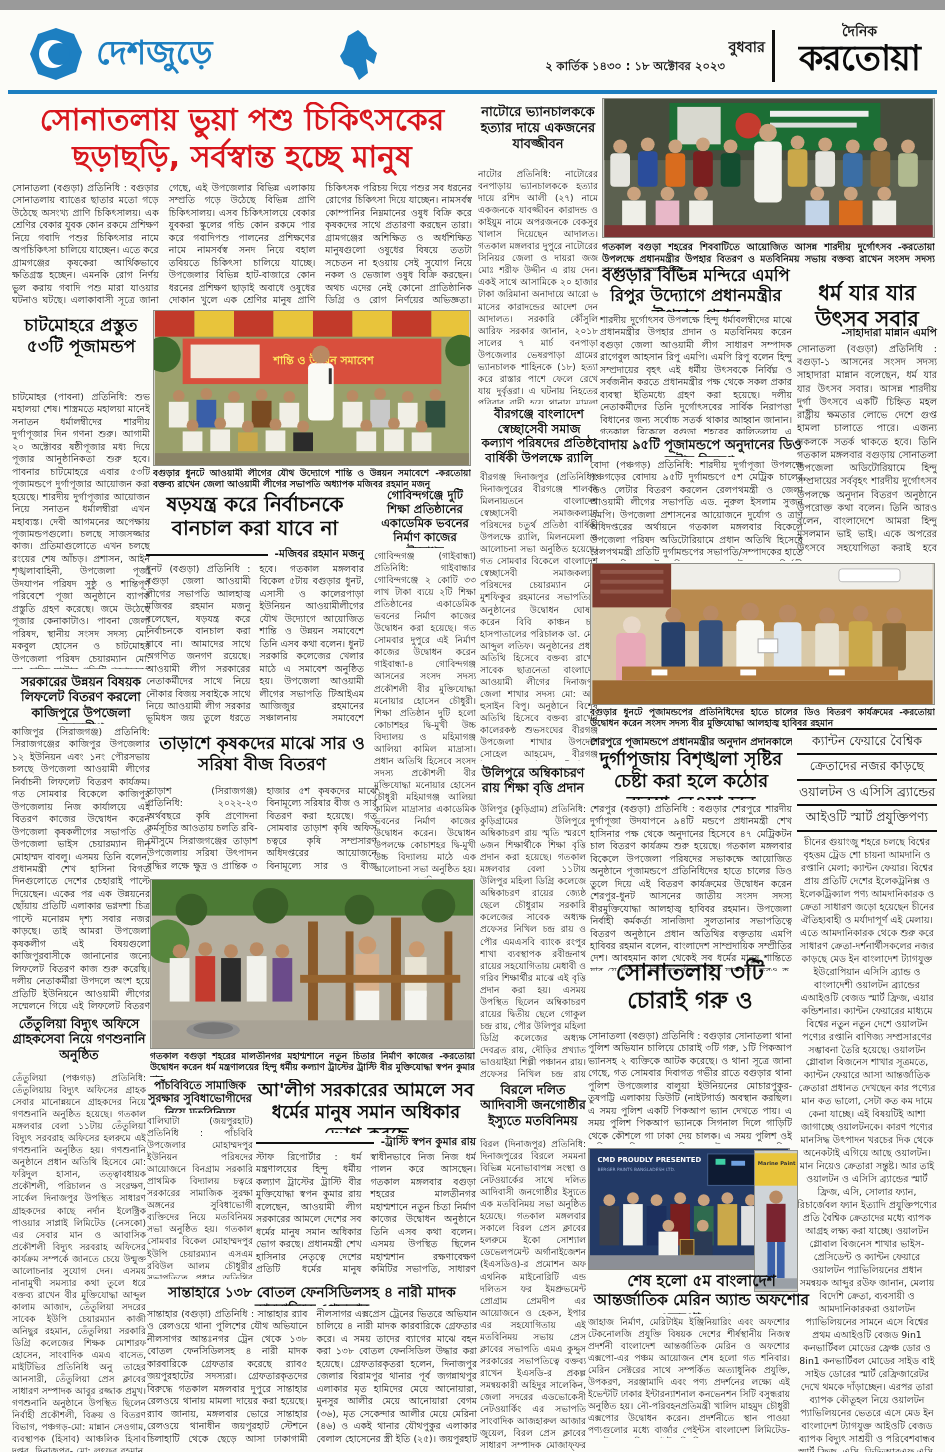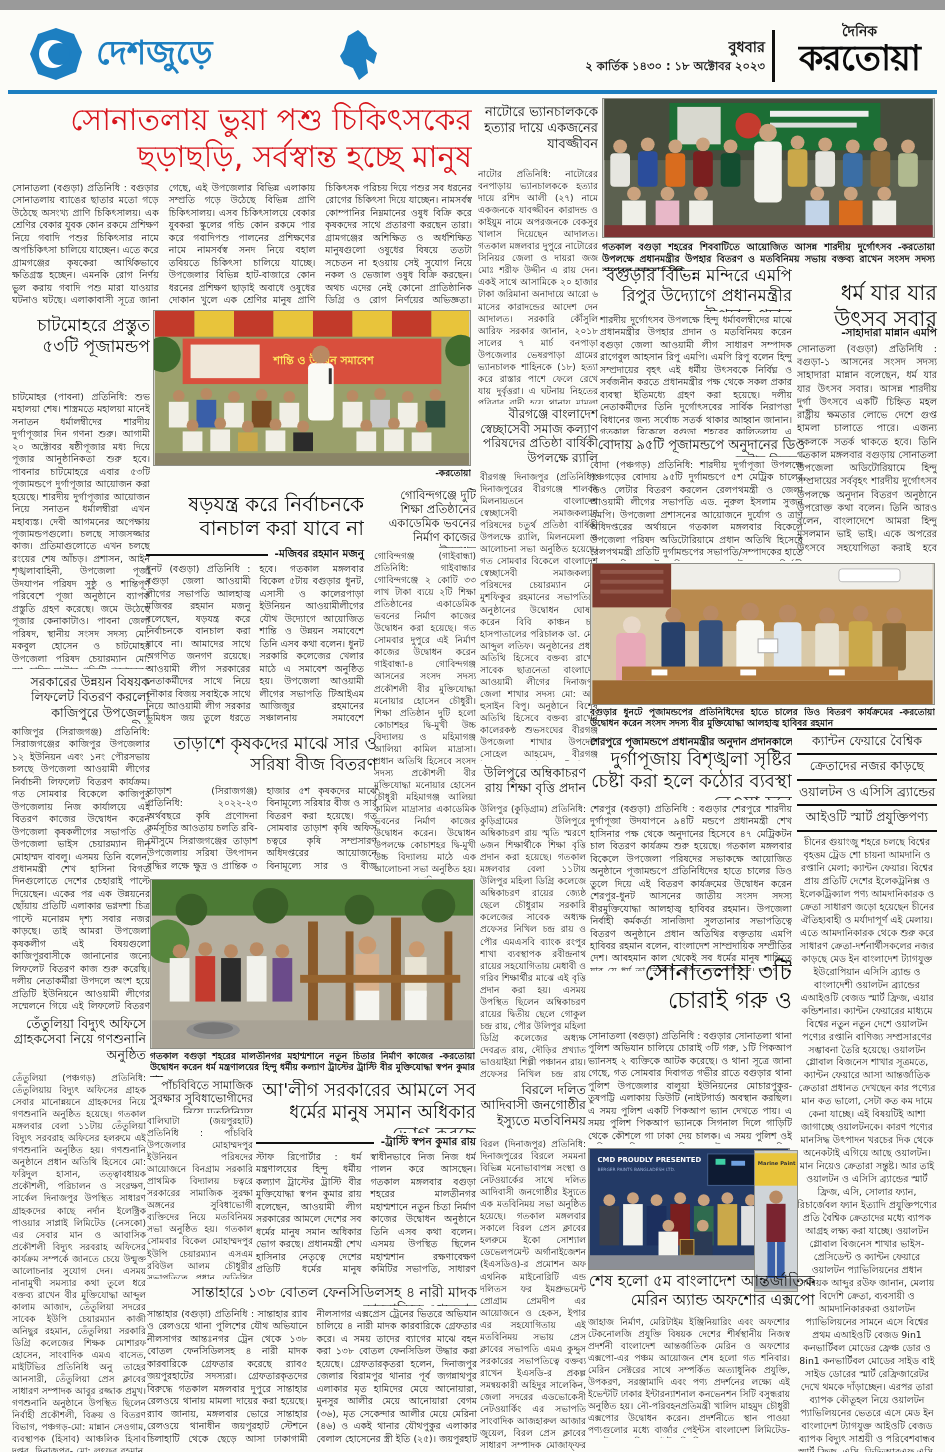--- a/index.html
+++ b/index.html
@@ -1,37 +1,37 @@
 <!DOCTYPE html>
 <html><head>
 <meta charset="utf-8">
 <style>
   *{margin:0;padding:0;box-sizing:border-box}
   html,body{background:#9a9a9a}
   .page{position:relative;width:945px;height:1452px;margin:10px auto;background:#fcfcf8;
         font-family:"DejaVu Sans",sans-serif;color:#1b1b1b;overflow:hidden}
   .abs{position:absolute}
-  .hl{font-weight:400;text-align:right;color:#101010;line-height:1.22;overflow:hidden}
+  .hl{font-weight:700;text-align:center;color:#101010;line-height:1.22;overflow:hidden}
   .hl.red{color:#d8161d}
   .body{font-size:9.3px;line-height:1.34;text-align:justify;color:#222;overflow:hidden}
   .cols2{column-count:2;column-gap:9px}
   .cols3{column-count:3;column-gap:10px}
   .caption{font-size:9.4px;line-height:1.25;text-align:justify;font-weight:600;color:#111;overflow:hidden}
   .credit{float:right;font-weight:800;margin-left:6px}
   .byline{display:flex;align-items:center;font-weight:800;font-size:10.5px;color:#111}
   .brule{flex:1;height:2px;background:#111;margin-right:7px}
   .kicker{font-weight:800;font-size:10px;text-align:center;color:#111;white-space:nowrap;overflow:hidden}
   .stackline{font-weight:400;font-size:12.5px;text-align:center;padding:4px 0 5px 0;border-bottom:2.5px solid #101010;line-height:1.15}
   .st-first{border-top:2.5px solid #101010}
   .photo{background:#cfcfc8;border:1px solid #8f8f88;overflow:hidden}
   .photo svg{display:block;width:100%;height:100%}
   .blue-rule{background:#1d7fc1}
   .mast-logo-text{font-weight:800;color:#1d7fc1;font-size:33px;line-height:1}
   .mast-weekday{font-weight:800;font-size:14.5px;text-align:right}
-  .mast-date{font-weight:700;font-size:11.5px;text-align:right}
+  .mast-date{font-weight:700;font-size:11.5px;text-align:center}
   .paper-top{font-weight:800;font-size:14px;text-align:center;line-height:1}
   .paper-name{font-weight:900;font-size:35px;text-align:center;line-height:1.05;letter-spacing:-1px;color:#0b0b0b}
   .vdiv{background:#111}
 </style>
 </head>
 <body>
 
 <div class="page">
 
   <div class="abs" style="left:28px;top:16px;width:58px;height:56px">
@@ -187,21 +187,21 @@
           <rect x="112" y="121" width="20" height="21" fill="#f1efe6"></rect>
           <rect x="140" y="123" width="20" height="19" fill="#2b2b2b"></rect>
           <rect x="204" y="122" width="20" height="20" fill="#f1efe6"></rect>
           <rect x="232" y="120" width="20" height="22" fill="#f1efe6"></rect>
           <rect x="260" y="123" width="20" height="19" fill="#f1efe6"></rect>
       </g>
       <rect y="144" width="318" height="12" fill="#8a8467"></rect>
     </svg>
   </div>
   <div class="abs caption" style="left:153px;top:458px;width:318px;height:22px;font-size:9px">
-    <span class="credit">-করতোয়া</span>
+    <span class="credit">-করতোয়া</span><span>বগুড়ার ধুনটে আওয়ামী লীগের যৌথ উদ্যোগে শান্তি ও উন্নয়ন সমাবেশে বক্তব্য রাখেন জেলা আওয়ামী লীগের সভাপতি অধ্যাপক মজিবর রহমান মজনু</span>
   </div>
 
   <h2 class="abs hl" style="left:146px;top:482px;width:218px;height:52px;font-size:20px">ষড়যন্ত্র করে নির্বাচনকে বানচাল করা যাবে না</h2>
   <div class="abs byline" style="left:146px;top:536px;width:218px">
       <i class="brule"></i>
       <span>-মজিবর রহমান মজনু</span>
     </div>
   <div class="abs body cols2" style="left:146px;top:553px;width:218px;height:166px">ধুনট (বগুড়া) প্রতিনিধি : বগুড়া জেলা আওয়ামী লীগের সভাপতি আলহাজ্ব মজিবর রহমান মজনু বলেছেন, ষড়যন্ত্র করে নির্বাচনকে বানচাল করা যাবে না। আমাদের সাথে অগণিত জনগণ রয়েছে। আওয়ামী লীগ সরকারের নেতাকর্মীদের সাথে নিয়ে নৌকার বিজয় সবাইকে সাথে নিয়ে আওয়ামী লীগ সরকার ভূমিধস জয় তুলে ধরতে হবে। গতকাল মঙ্গলবার বিকেল ৫টায় বগুড়ার ধুনট, এসাসী ও কালেরপাড়া ইউনিয়ন আওয়ামীলীগের যৌথ উদ্যোগে আয়োজিত শান্তি ও উন্নয়ন সমাবেশে তিনি এসব কথা বলেন। ধুনট সরকারি কলেজের খেলার মাঠে এ সমাবেশ অনুষ্ঠিত হয়। উপজেলা আওয়ামী লীগের সভাপতি টিআইএম আজিজুর রহমানের সঞ্চালনায় সমাবেশে উপজেলা আওয়ামী লীগের সাধারণ সম্পাদকসহ বক্তব্য রাখেন কুমারভ-ই-খুদরুজ্জামান, মোজাফফর রহমান, আব্দুল ওহাব, লিটন চক্রবর্তী, শহিদুল ইসলাম, মাখন আলী সোহান, ইউপি চেয়ারম্যান মামুন বনা, মোজাফফল হক, ফুলবাড়ী নেতা গাজ্জু মন্ডিক, আসাদুজ্জামান নূর, মোয়েব আয়েফ, ছাত্রলীগ নেতা রকিবুল প্রমুখ।</div>
 
   <h2 class="abs hl" style="left:374px;top:478px;width:102px;height:60px;font-size:11.5px">গোবিন্দগঞ্জে দুটি শিক্ষা প্রতিষ্ঠানের একাডেমিক ভবনের নির্মাণ কাজের উদ্বোধন</h2>

